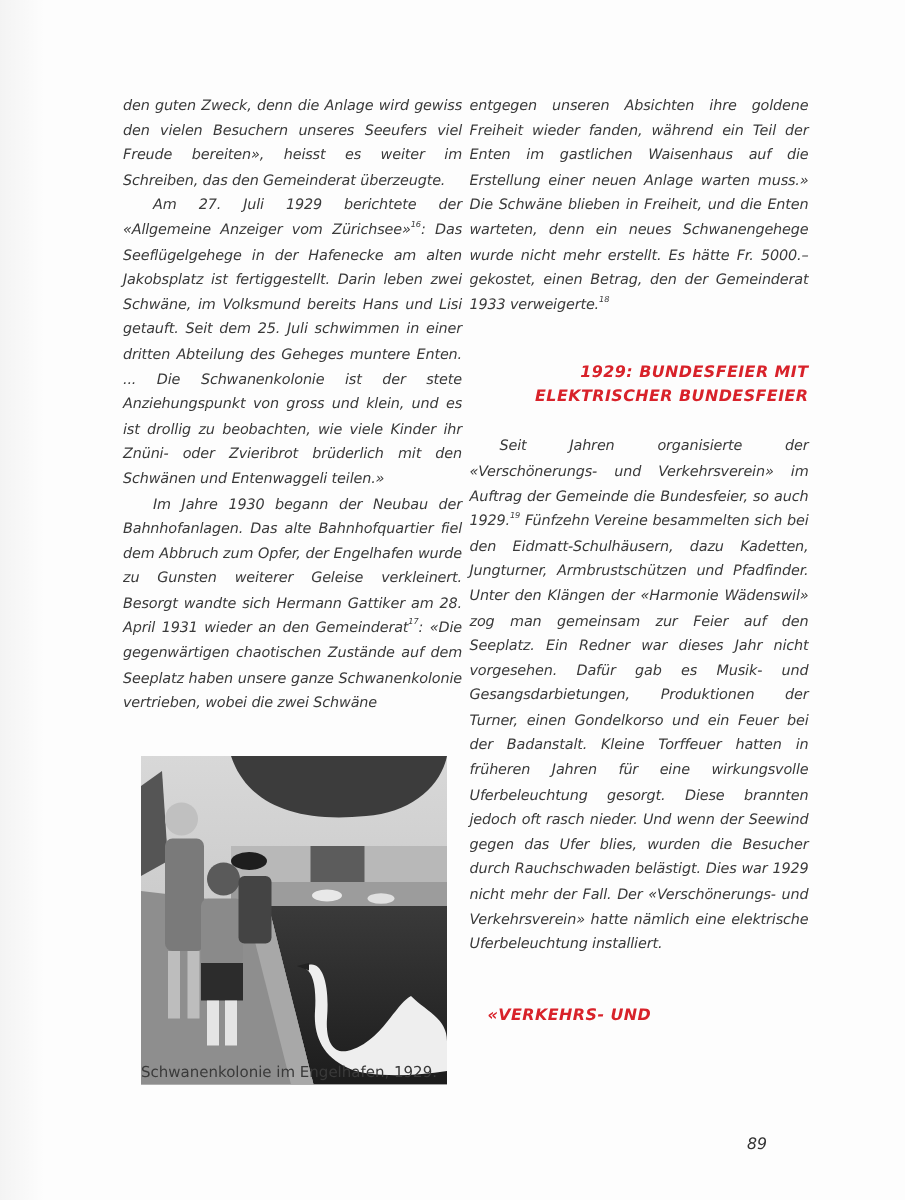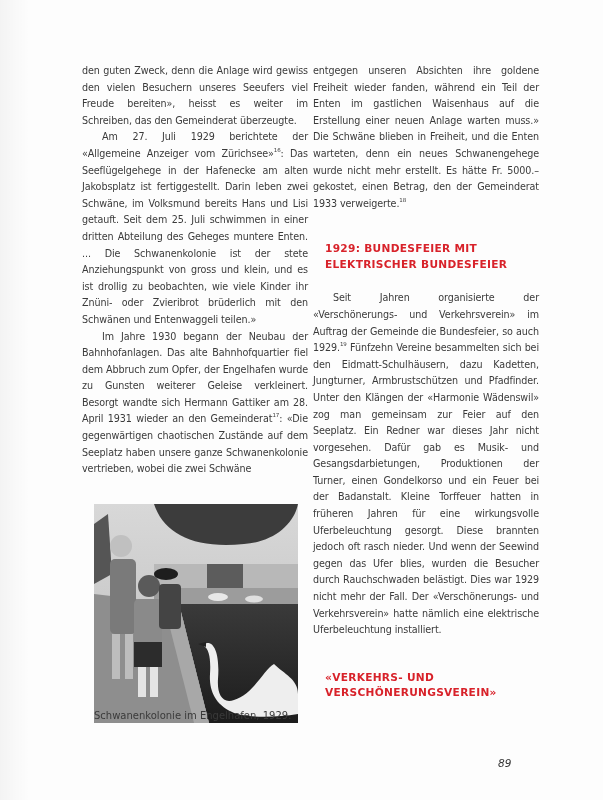--- a/index.html
+++ b/index.html
@@ -7,20 +7,21 @@
     width:603px; height:800px; position:relative; overflow:hidden;
     background:#fdfdfd;
     font-family:"DejaVu Sans", sans-serif;
     color:#3a3a3a;
   }
   .col {
     position:absolute; width:226px;
     font-size:9.6px; line-height:16.6px;
     text-align:justify; hyphens:manual;
     letter-spacing:-0.1px;
+    font-style:italic;
   }
   #col-left  { left:82px;  top:63px; }
   #col-right { left:313px; top:63px; }
   .col p { margin:0; }
   .col p.ind { text-indent:20px; }
   sup { font-size:5.5px; line-height:0; vertical-align:5px; }
   h2 {
     margin:0; color:#d8222a; font-weight:bold;
     font-size:10.6px; line-height:15.5px; letter-spacing:0.3px;
     padding-left:12px; text-align:left;
@@ -92,21 +93,21 @@
     <rect x="65" y="80" width="22" height="45" rx="4" fill="#444"></rect>
     <ellipse cx="72" cy="70" rx="12" ry="6" fill="#1e1e1e"></ellipse>
   </svg>
 </div>
 
 <div class="caption">Schwanenkolonie im Engelhafen, 1929.</div>
 
 <div class="col" id="col-right">
   <p><span>entgegen unseren Absichten ihre goldene Freiheit wieder fanden, während ein Teil der Enten im gastlichen Waisenhaus auf die Erstellung einer neuen Anlage warten muss.» Die Schwäne blieben in Freiheit, und die Enten warteten, denn ein neues Schwanengehege wurde nicht mehr erstellt. Es hätte Fr. 5000.– gekostet, einen Betrag, den der Gemeinderat 1933 verweigerte.</span><sup>18</sup></p>
 
-  <h2 id="h-bundesfeier" style="color: rgb(216, 34, 42);"><span>1929: BUNDESFEIER MIT</span><br><span>ELEKTRISCHER BUNDESFEIER</span></h2>
+  <h2 id="h-bundesfeier" style="color: rgb(216, 34, 42); text-align: right;"><span>1929: BUNDESFEIER MIT</span><br><span>ELEKTRISCHER BUNDESFEIER</span></h2>
 
   <p class="ind"><span>Seit Jahren organisierte der «Verschönerungs- und Verkehrsverein» im Auftrag der Gemeinde die Bundesfeier, so auch 1929.</span><sup>19</sup><span> Fünfzehn Vereine besammelten sich bei den Eidmatt-Schulhäusern, dazu Kadetten, Jungturner, Armbrustschützen und Pfadfinder. Unter den Klängen der «Harmonie Wädenswil» zog man gemeinsam zur Feier auf den Seeplatz. Ein Redner war dieses Jahr nicht vorgesehen. Dafür gab es Musik- und Gesangsdarbietungen, Produktionen der Turner, einen Gondelkorso und ein Feuer bei der Badanstalt. Kleine Torffeuer hatten in früheren Jahren für eine wirkungsvolle Uferbeleuchtung gesorgt. Diese brannten jedoch oft rasch nieder. Und wenn der Seewind gegen das Ufer blies, wurden die Besucher durch Rauchschwaden belästigt. Dies war 1929 nicht mehr der Fall. Der «Verschönerungs- und Verkehrsverein» hatte nämlich eine elektrische Uferbeleuchtung installiert.</span></p>
 
-  <h2 id="h-verein" style="color: rgb(216, 34, 42);"><span>«VERKEHRS- UND</span><br><span>VERSCHÖNERUNGSVEREIN»</span></h2>
+  <h2 id="h-verein" style="color: rgb(216, 34, 42);"><span>«VERKEHRS- UND</span><br></h2>
 
 </div>
 
 <div class="page-number">89</div>
 
 </body></html>

